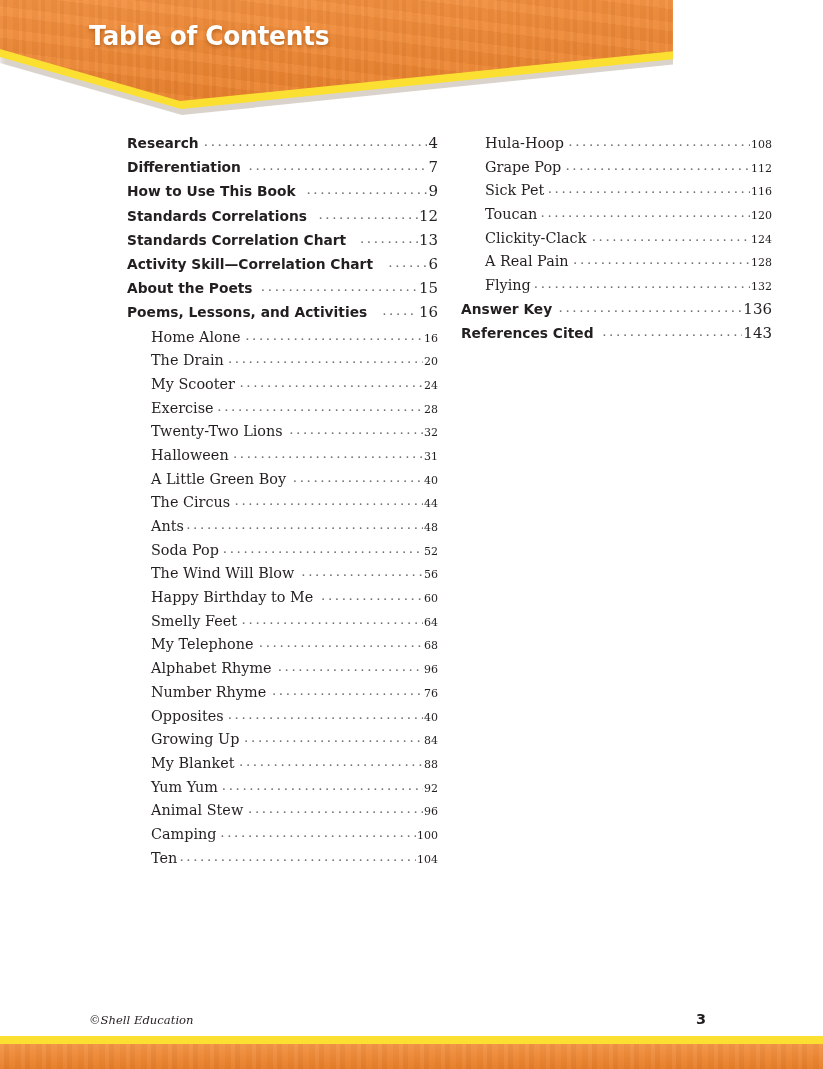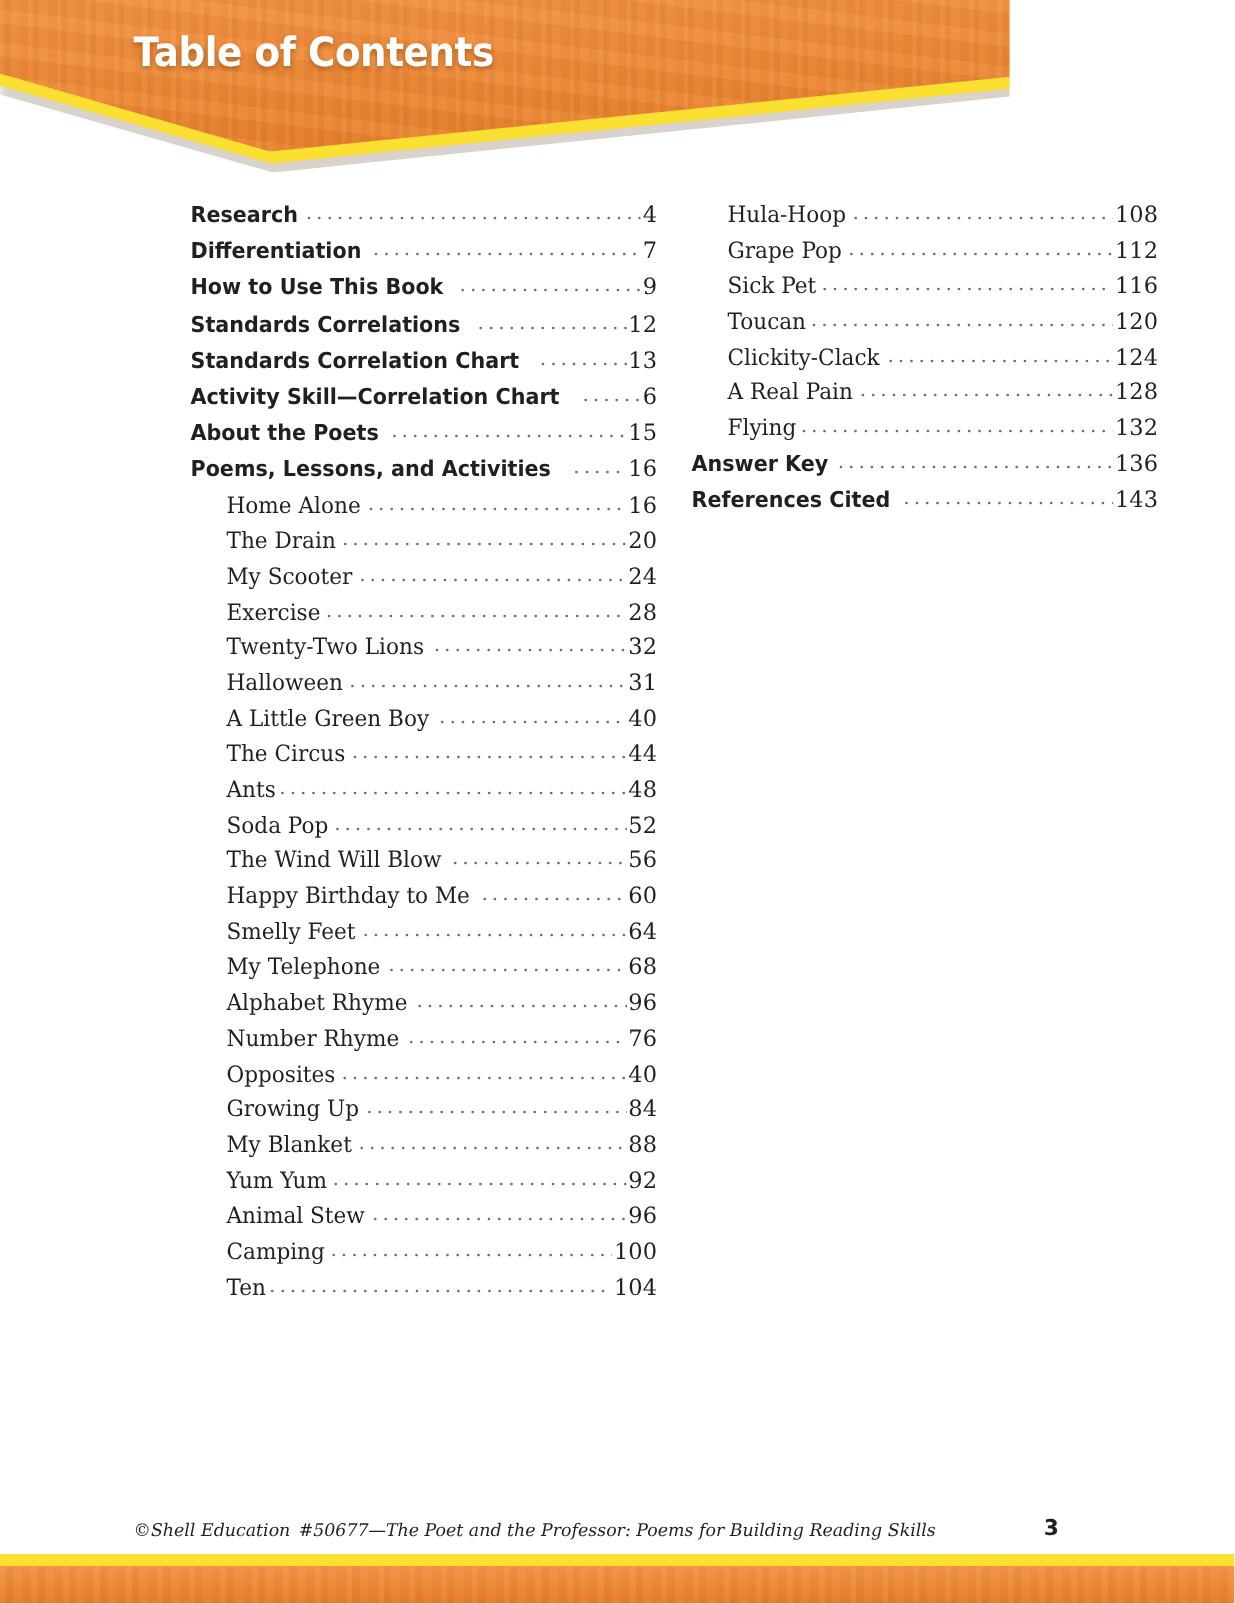--- a/index.html
+++ b/index.html
@@ -155,21 +155,21 @@
     color: #231f20;
   }
   .entry.sub .label { transform: scaleX(0.96); transform-origin: left center; }
   .entry.sub .leader {
     font-size: 13.5px;
     letter-spacing: 2.6px;
     color: #6e6e6e;
     top: -2px;
   }
   .entry.sub .page {
-    font-size: 15px;
+    font-size: 11px;
     color: #231f20;
   }
 
   
   .footer {
     position: absolute;
     left: 0;
     top: 1013px;
     width: 795px;
     height: 22px;
@@ -448,20 +448,19 @@
       <div class="entry main">
         <span class="label">References Cited</span>
         <span class="leader">..........................................................................................</span>
         <span class="page">143</span>
       </div>
     </div>
 </div>
 
 <div class="footer">
   <div class="footer-left">©Shell Education</div>
-  <div class="footer-center">#50677—The Poet and the Professor: Poems for Building Reading Skills</div>
   <div class="footer-page">3</div>
 </div>
 
 <div class="bottom-band">
   <div class="bottom-yellow"></div>
   <div class="bottom-orange"></div>
 </div>
 
 </body></html>

